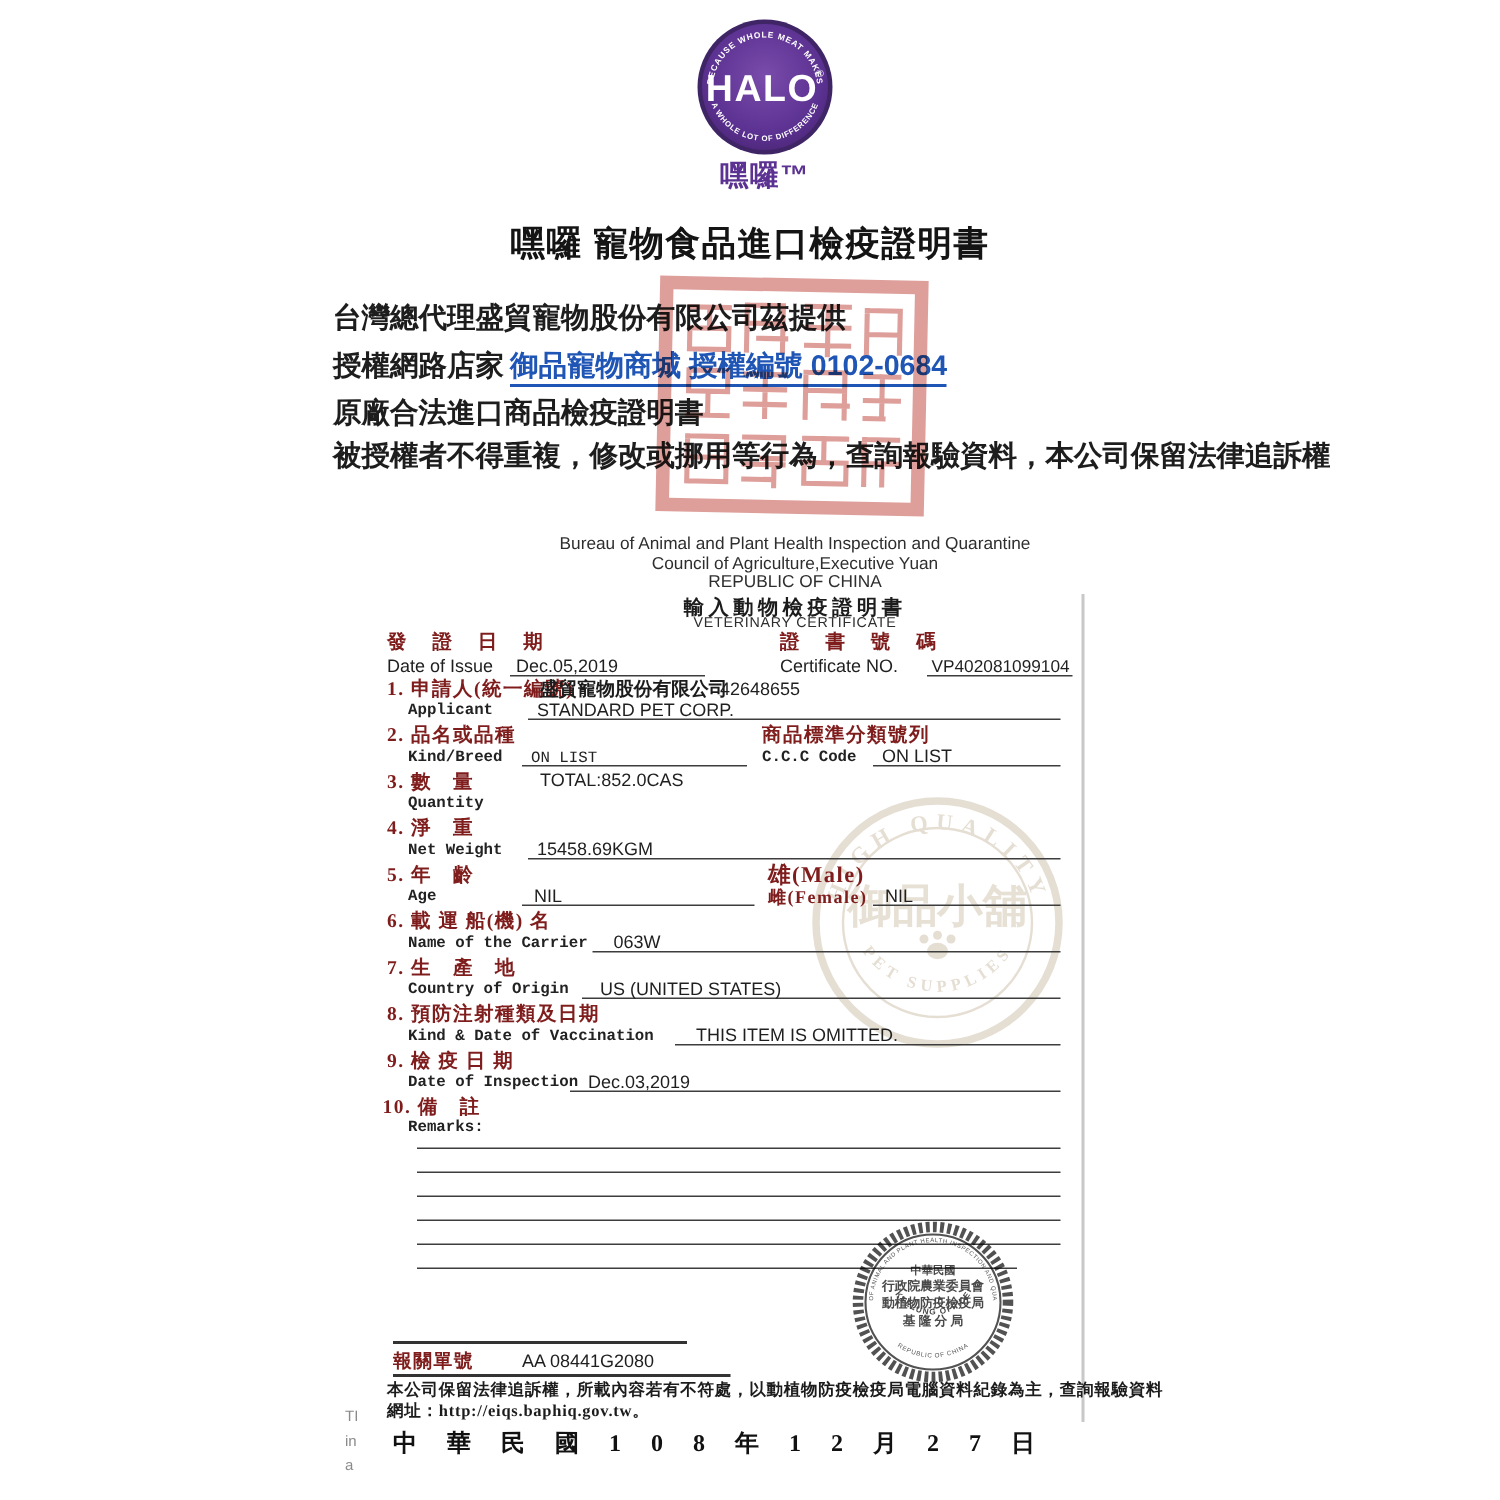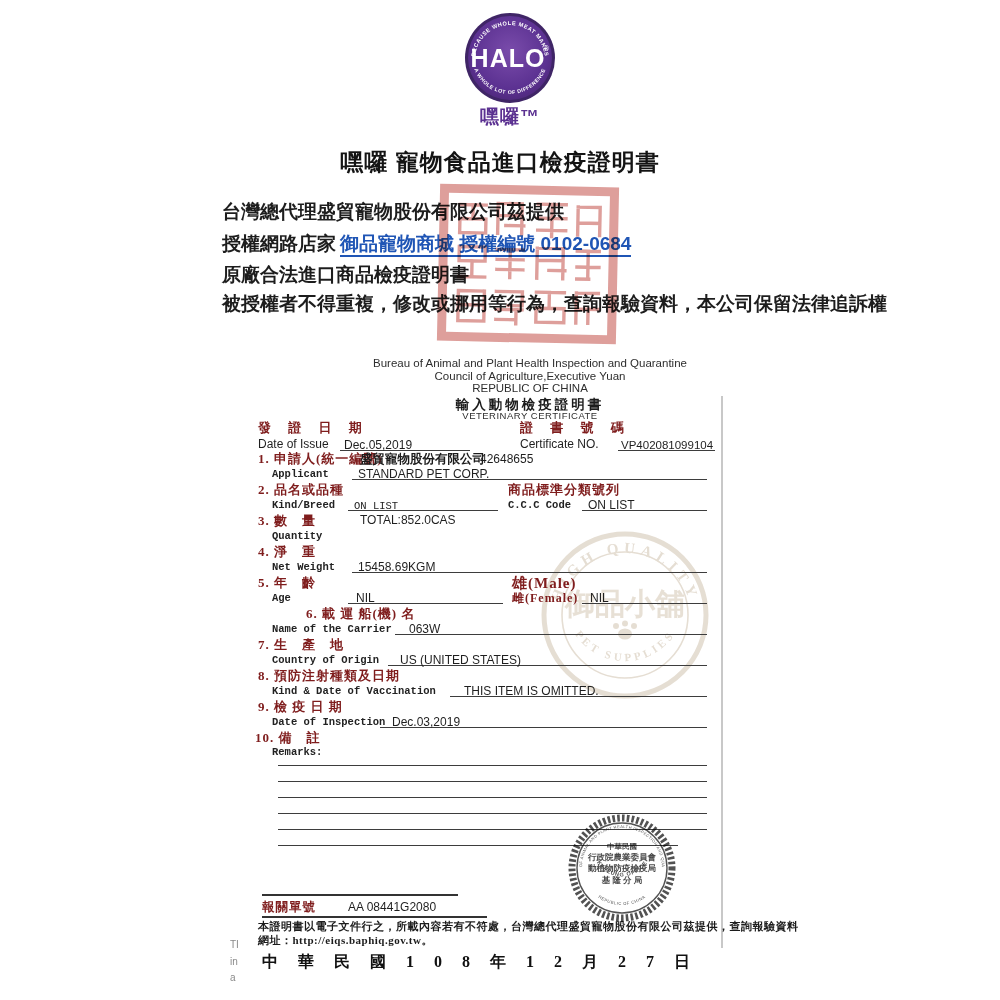--- a/index.html
+++ b/index.html
@@ -178,21 +178,21 @@
 
     <div class="pos cjk-label z1" style="left:258px;top:574px;">5. 年　齡</div>
     <div class="pos cjk-label z1" style="left:512px;top:574px;font-size:15px;">雄(Male)</div>
     <div class="pos mono-label z1" style="left:272px;top:592px;">Age</div>
     <div class="uline z1" style="left:348px;top:588px;width:155px;">
       <span class="val" style="padding-left:8px;">NIL</span></div>
     <div class="pos cjk-label z1" style="left:512px;top:590px;font-size:12px;">雌(Female)</div>
     <div class="uline z1" style="left:582px;top:588px;width:125px;">
       <span class="val" style="padding-left:8px;">NIL</span></div>
 
-    <div class="pos cjk-label z1" style="left:258px;top:605px;margin-left:48px;">6. 載 運 船(機) 名</div>
+    <div class="pos cjk-label z1" style="left:258px;top:605px;">6. 載 運 船(機) 名</div>
     <div class="pos mono-label z1" style="left:272px;top:623px;">Name of the Carrier</div>
     <div class="uline z1" style="left:395px;top:619px;width:312px;">
       <span class="val" style="padding-left:14px;">063W</span></div>
 
     <div class="pos cjk-label z1" style="left:258px;top:636px;">7. 生　產　地</div>
     <div class="pos mono-label z1" style="left:272px;top:654px;">Country of Origin</div>
     <div class="uline z1" style="left:388px;top:650px;width:319px;">
       <span class="val" style="padding-left:12px;">US (UNITED STATES)</span></div>
 
     <div class="pos cjk-label z1" style="left:258px;top:667px;">8. 預防注射種類及日期</div>
@@ -238,21 +238,21 @@
       <text font-size="4.2" fill="#3a3a3a" letter-spacing=".5" font-family="Liberation Sans, sans-serif">
         <textPath href="#ksOutBot" startOffset="50%" text-anchor="middle">REPUBLIC OF CHINA</textPath>
       </text>
     </svg>
 
     <div class="pos z1" style="left:262px;top:894px;width:196px;border-top:2px solid #333;"></div>
     <div class="pos cjk-label z1" style="left:262px;top:899px;font-size:12.5px;">報關單號</div>
     <div class="pos val z1" style="left:348px;top:900px;">AA 08441G2080</div>
     <div class="pos z1" style="left:262px;top:916px;width:225px;border-top:2px solid #333;"></div>
 
-    <div class="pos cjk-serif z1" style="left:258px;top:919px;font-size:11px;letter-spacing:.5px;">本證明書以電子文件行之，所載內容若有不符處，台灣總代理盛貿寵物股份有限公司茲提供，查詢報驗資料</div>
+    <div class="pos cjk-serif z1" style="left:258px;top:919px;font-size:11px;letter-spacing:.5px;">本公司保留法律追訴權，所載內容若有不符處，以動植物防疫檢疫局電腦資料紀錄為主，查詢報驗資料</div>
     <div class="pos cjk-serif z1" style="left:258px;top:933px;font-size:11px;letter-spacing:.5px;">網址：http://eiqs.baphiq.gov.tw。</div>
 
     <div class="fragment" style="top:939px;">TI</div>
     <div class="fragment" style="top:956px;">in</div>
     <div class="fragment" style="top:972px;">a</div>
 
     <div id="date-line">中 華 民 國 1 0 8 年 1 2 月 2 7 日</div>
 
     <div id="paper-edge"></div>
   </div>

